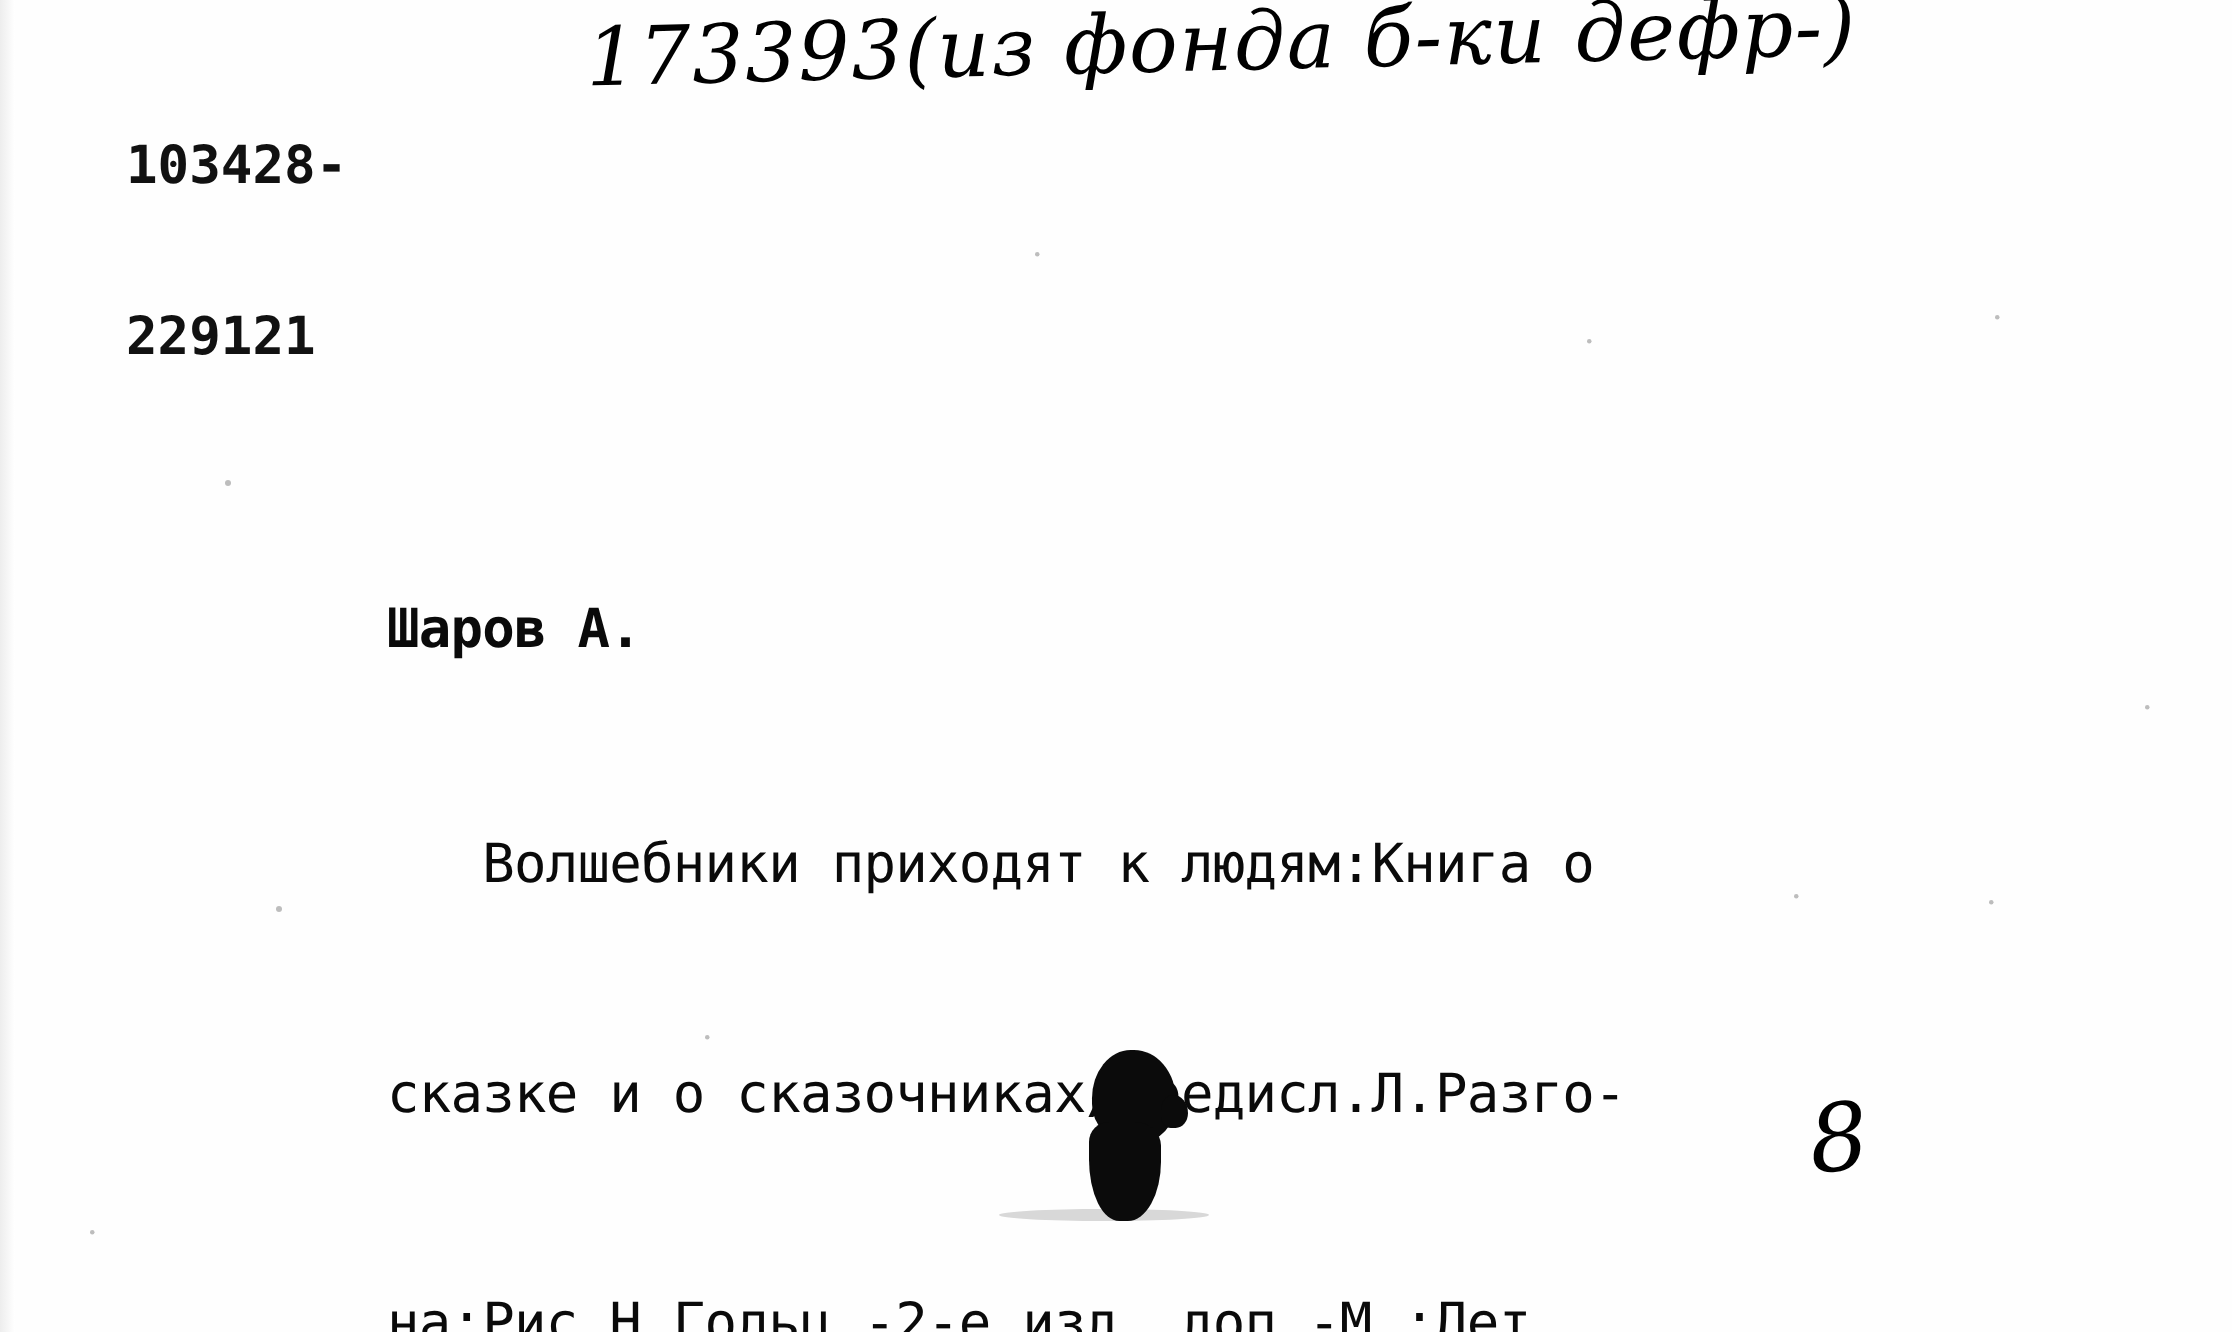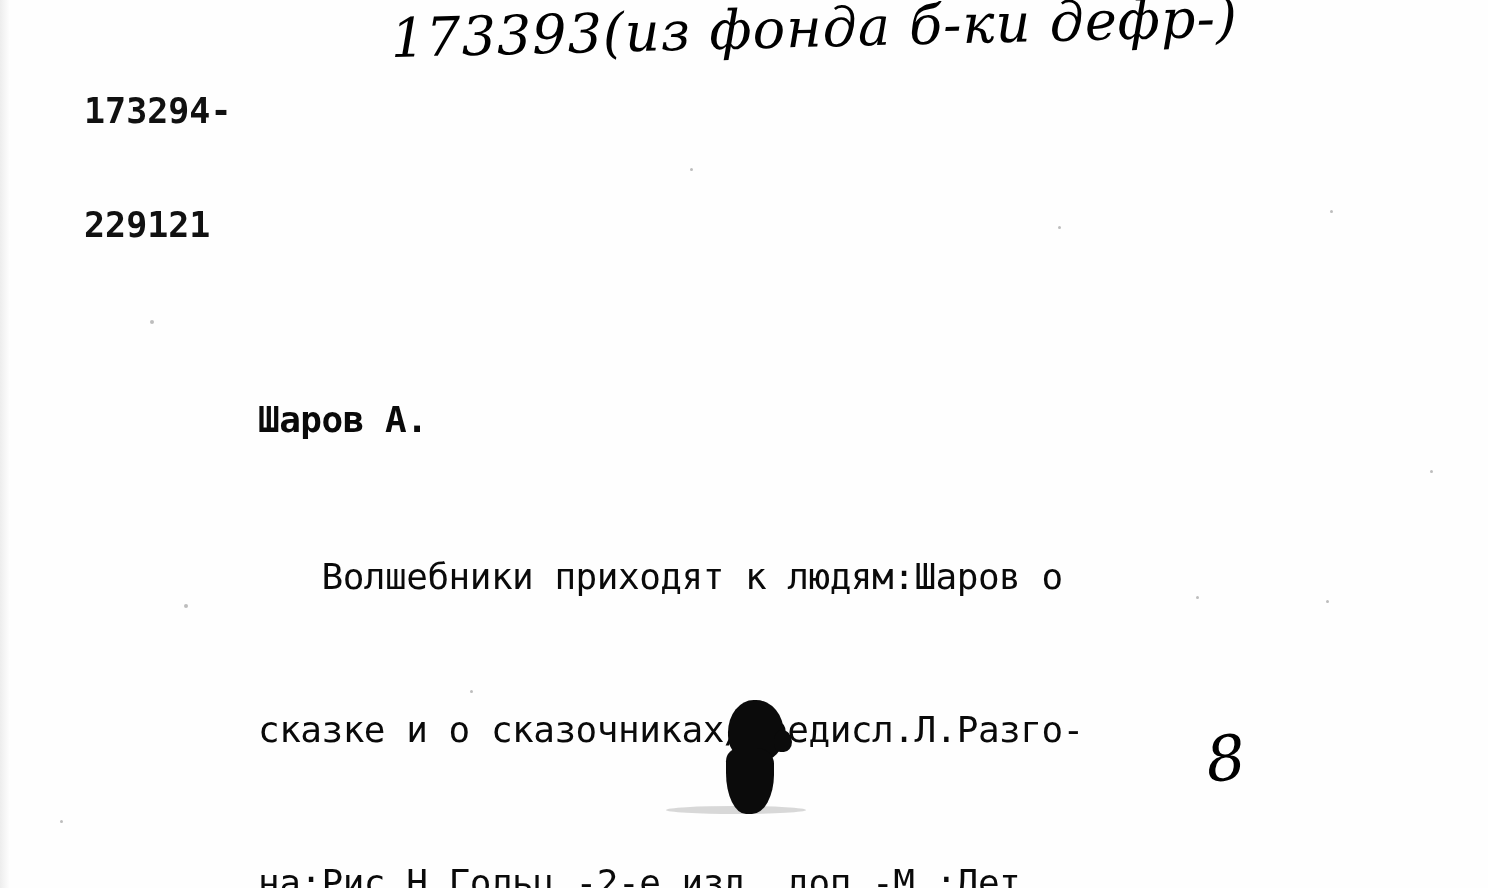--- a/index.html
+++ b/index.html
@@ -156,29 +156,29 @@
   <div class="speck" style="left:1058px;top:226px;width:3px;height:3px;"></div>
   <div class="speck" style="left:1330px;top:210px;width:3px;height:3px;"></div>
   <div class="speck" style="left:184px;top:604px;width:4px;height:4px;"></div>
   <div class="speck" style="left:1196px;top:596px;width:3px;height:3px;"></div>
   <div class="speck" style="left:1326px;top:600px;width:3px;height:3px;"></div>
   <div class="speck" style="left:470px;top:690px;width:3px;height:3px;"></div>
   <div class="speck" style="left:60px;top:820px;width:3px;height:3px;"></div>
   <div class="speck" style="left:1430px;top:470px;width:3px;height:3px;"></div>
 
   <div class="accession">
-    <span>173294-</span>
+    <span>103428-</span>
     <span>229121</span>
   </div>
 
   <div class="handwritten">173393(из фонда б-ки дефр-)</div>
 
   <div class="record">
     <span class="line author">Шаров А.</span>
-    <span class="line">   Волшебники приходят к людям:Шаров о</span>
+    <span class="line">   Волшебники приходят к людям:Книга о</span>
     <span class="line">сказке и о сказочниках/Предисл.Л.Разго-</span>
     <span class="line">на;Рис.Н.Гольц.-2-е изд.,доп.-М.:Дет.</span>
     
   </div>
 
   <div class="blot-shadow"></div>
   <div class="blot">
     <div class="head"></div>
     <div class="nose"></div>
     <div class="neck"></div>

